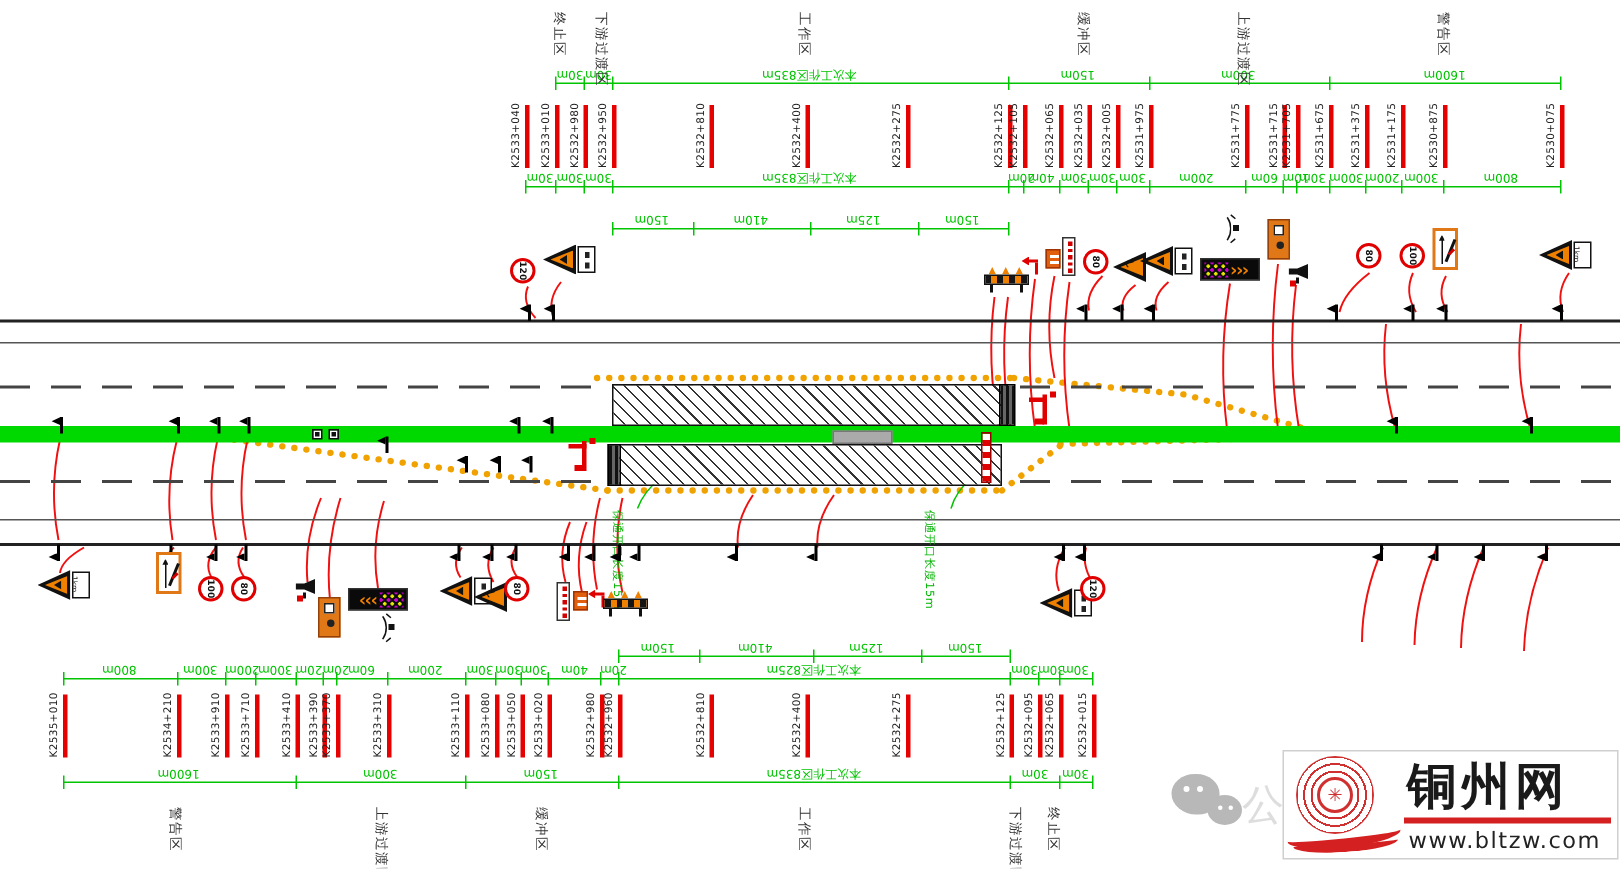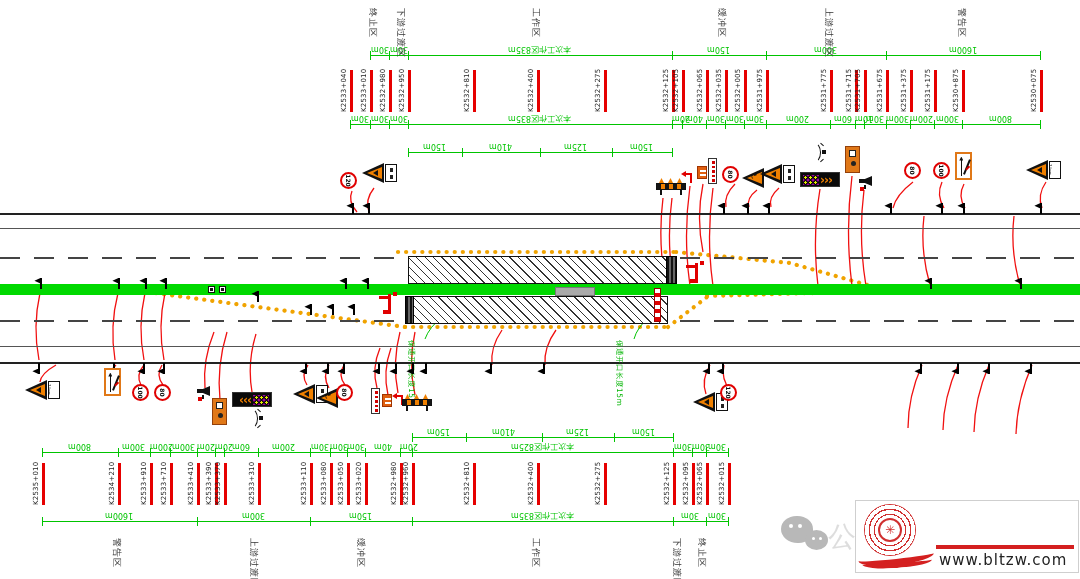--- a/index.html
+++ b/index.html
@@ -88,20 +88,21 @@
     <div style="left:38px;top:21px;width:3px;height:3px;background:#fff;border-radius:50%;"></div>
   </div>
 
   <div class="wm-box" style="left:855px;top:500px;width:224px;height:73px;z-index:62;">
     <div style="left:8px;top:3px;width:52px;height:52px;border-radius:50%;
                 background:repeating-radial-gradient(circle at 50% 50%, #d03030 0 1.3px, #ffffff 1.3px 5px);"></div>
     <div style="left:22px;top:17px;width:24px;height:24px;border-radius:50%;background:#fff;border:2px solid #d03030;
                 color:#d03030;font-size:12px;line-height:20px;text-align:center;">✳</div>
     <div style="left:2px;top:48px;width:76px;height:16px;border-bottom:6px solid #d42020;border-radius:50%;transform:rotate(-6deg);"></div>
     <div style="left:6px;top:55px;width:70px;height:12px;border-bottom:5px solid #d42020;border-radius:50%;transform:rotate(-4deg);"></div>
+    <div class="wm-name" style="left:82px;top:5px;">铜州网</div>
     <div style="left:80px;top:44px;width:138px;height:4px;background:#d42020;"></div>
     <div class="wm-url" style="left:83px;top:50px;">www.bltzw.com</div>
   </div>
 <div style="left: 0px; top: 213px; width: 1080px; height: 2px; background: rgb(34, 34, 34);"></div>
     <div style="left: 0px; top: 228px; width: 1080px; height: 1px; background: rgb(85, 85, 85);"></div>
     <div style="left: 0px; top: 257px; width: 1080px; height: 2px; background: repeating-linear-gradient(90deg, rgb(68, 68, 68) 0px, rgb(68, 68, 68) 20px, transparent 20px, transparent 34px);"></div>
     <div style="left: 0px; top: 320px; width: 1080px; height: 2px; background: repeating-linear-gradient(90deg, rgb(68, 68, 68) 0px, rgb(68, 68, 68) 20px, transparent 20px, transparent 34px);"></div>
     <div style="left: 0px; top: 346px; width: 1080px; height: 1px; background: rgb(85, 85, 85);"></div>
     <div style="left: 0px; top: 362px; width: 1080px; height: 2px; background: rgb(34, 34, 34);"></div>
     <div style="left: 0px; top: 284px; width: 1080px; height: 11px; background: rgb(0, 217, 0);"></div>

